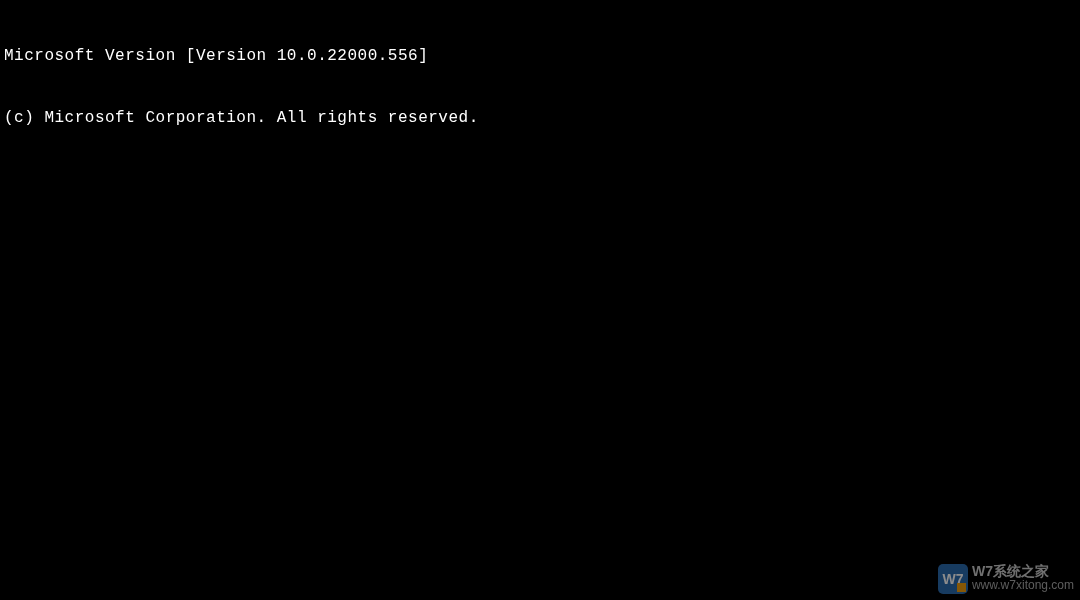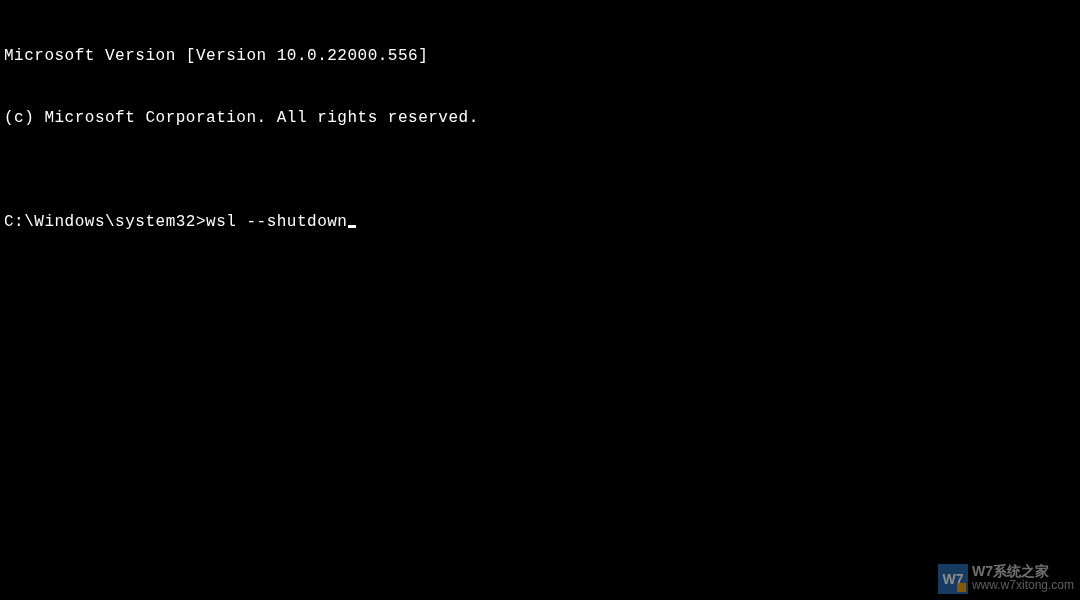--- a/index.html
+++ b/index.html
@@ -46,21 +46,21 @@
       right: 6px;
       display: flex;
       align-items: center;
       gap: 4px;
       opacity: 0.55;
     }
     .watermark-logo {
       width: 30px;
       height: 30px;
       background: #2b6cb0;
-      border-radius: 0;
+      border-radius: 5px;
       display: flex;
       align-items: center;
       justify-content: center;
       position: relative;
       margin-top: 39px;
     }
     .watermark-logo-inner {
       color: #ffffff;
       font-weight: bold;
       font-size: 14px;
@@ -91,23 +91,20 @@
       color: #aaaaaa;
     }
   </style>
 </head>
 <body>
 
 <div class="terminal">
   <span class="line">Microsoft Version [Version 10.0.22000.556]</span>
   <span class="line">(c) Microsoft Corporation. All rights reserved.</span>
   <span class="line"></span>
-  <div class="prompt-line">
-    <span>C:\Windows\system32&gt;</span><span>wsl --shutdown</span><span class="cursor"></span>
-  </div>
 </div>
 
 <div class="watermark">
   <div class="watermark-logo">
     <span class="watermark-logo-inner">W7</span>
     <span class="watermark-logo-corner"></span>
   </div>
   <div class="watermark-text">
     <span class="watermark-title">W7系统之家</span>
     <span class="watermark-url">www.w7xitong.com</span>

